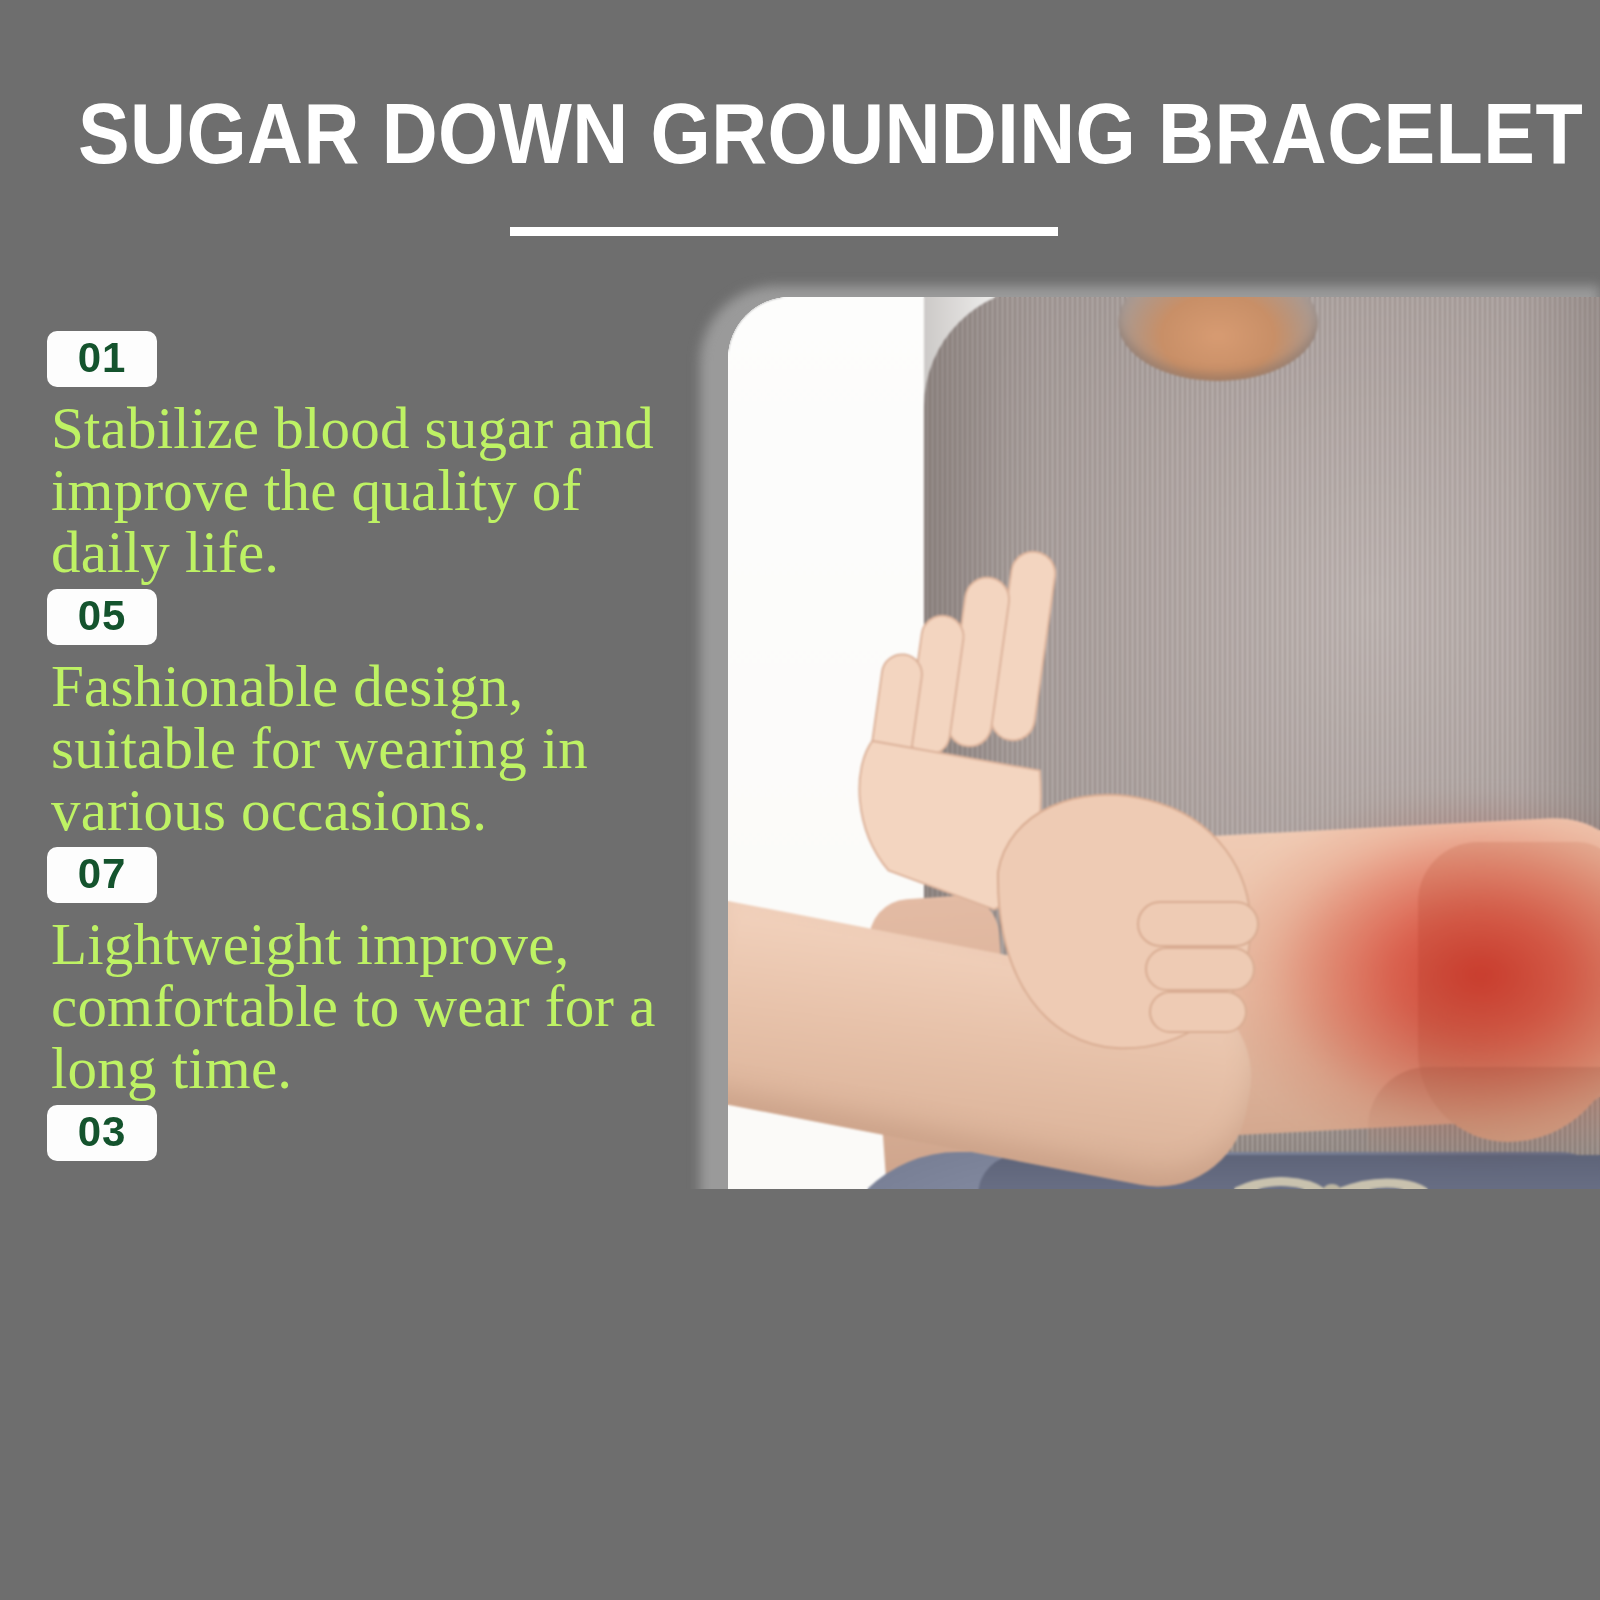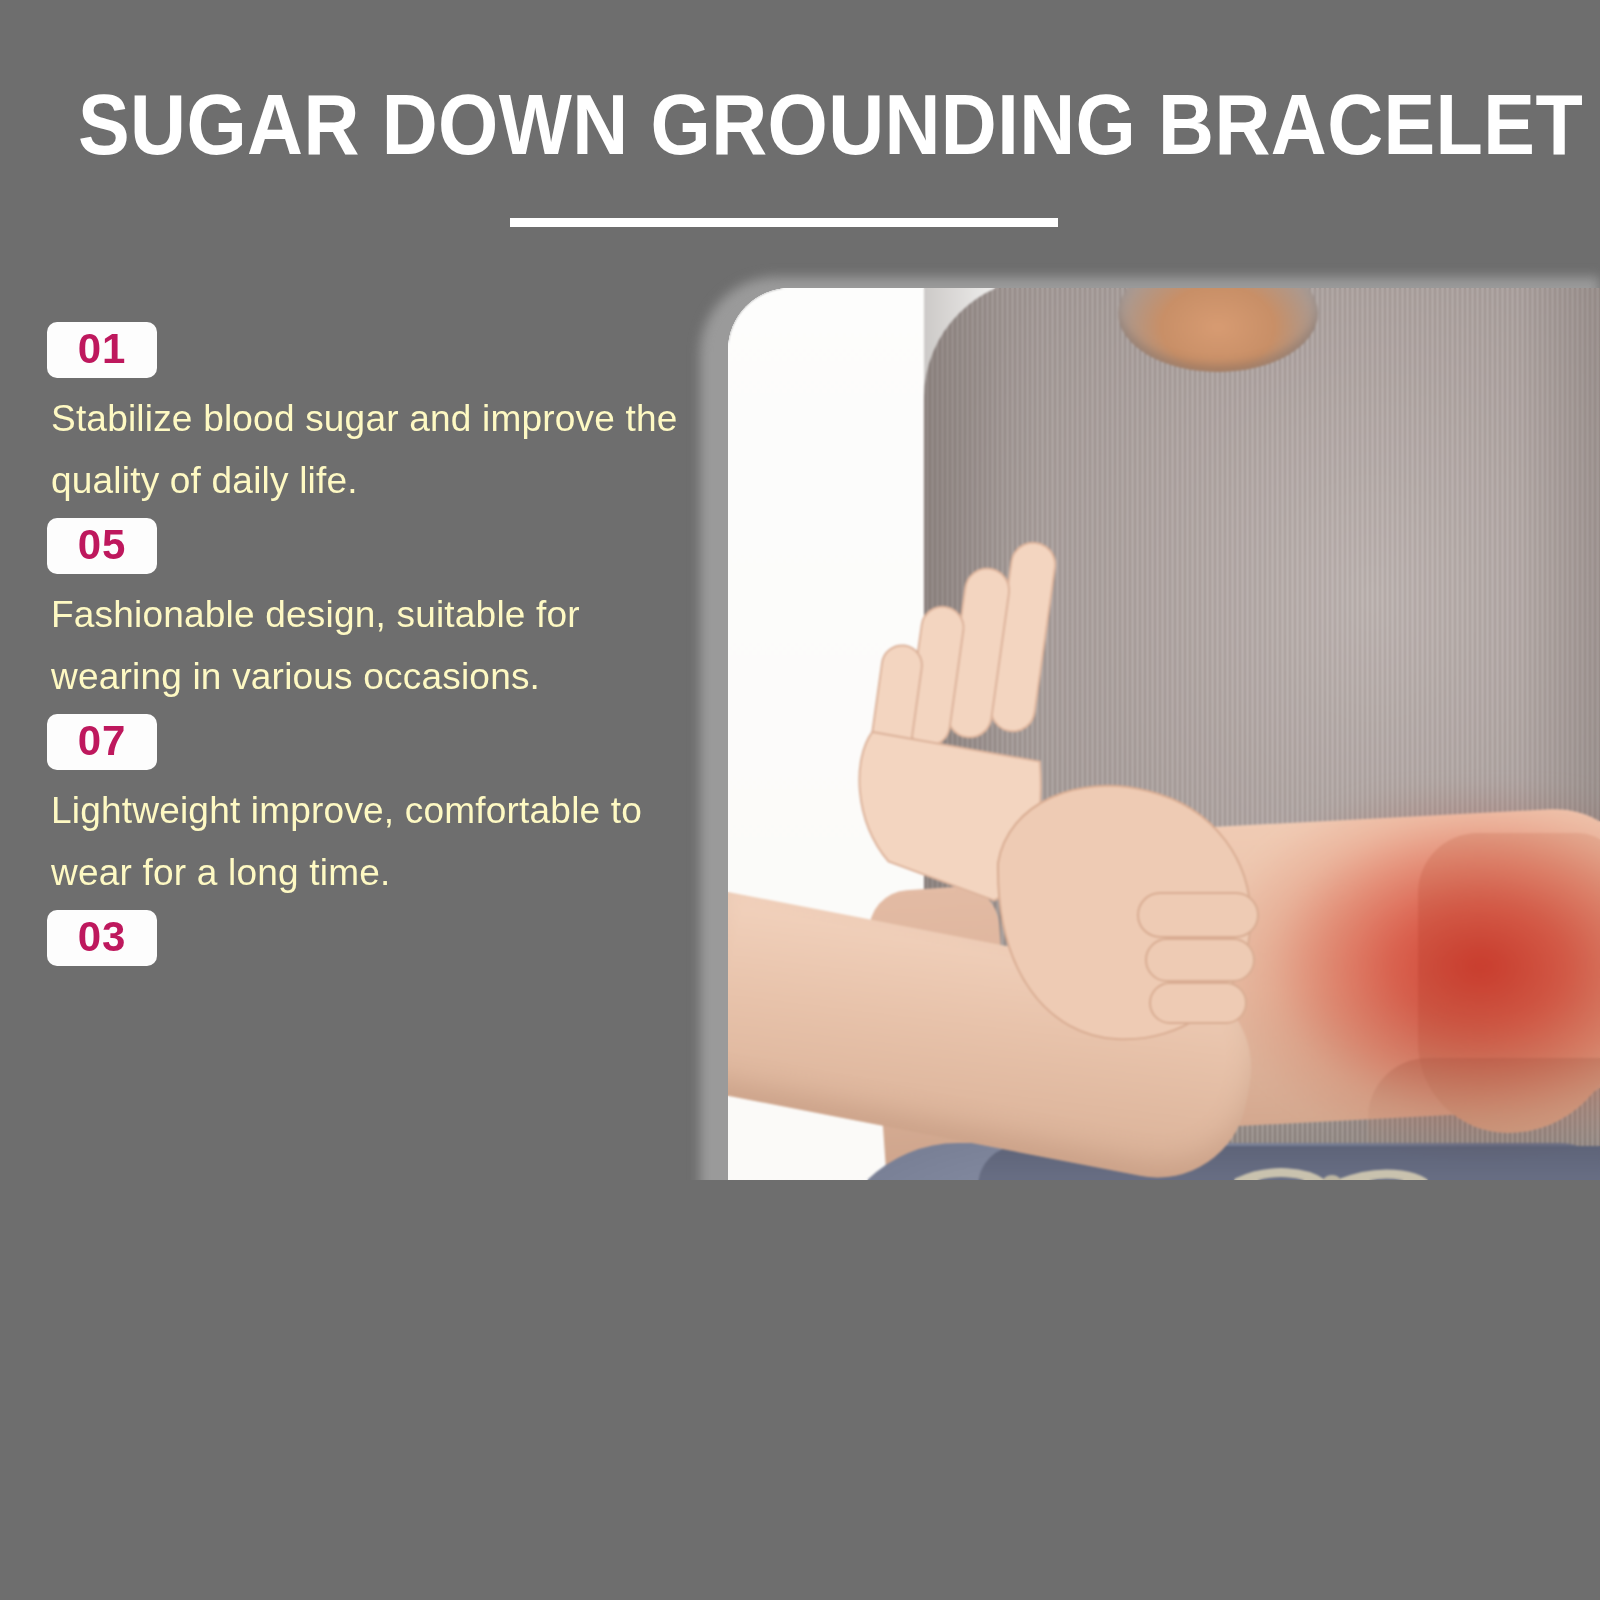--- a/index.html
+++ b/index.html
@@ -7,20 +7,21 @@
     padding: 0;
     background: #6e6e6e;
   }
   #canvas {
     position: relative;
     width: 1600px;
     height: 1180px;
     background: #6e6e6e;
     overflow: hidden;
     font-family: "Liberation Sans", sans-serif;
+    margin-top: 9px;
   }
 
   
   .page-title {
     position: absolute;
     left: 0;
     top: 74px;
     width: 1560px;
     text-align: center;
     color: #ffffff;
@@ -51,34 +52,34 @@
   }
   .feature {
     margin-bottom: 6px;
   }
   .badge {
     display: inline-block;
     min-width: 78px;
     padding: 7px 16px 9px 16px;
     background: #fdfdfd;
     border-radius: 10px;
-    color: #be185d;
+    color: #14532d;
     font-family: "Liberation Sans Narrow", "Liberation Sans", sans-serif;
     font-weight: 700;
     font-size: 42px;
     line-height: 40px;
     text-align: center;
     letter-spacing: 1px;
   }
   .feature-text {
     margin: 10px 0 0 4px;
-    color: #fef9c3;
-    font-family: Liberation Sans, sans-serif;
+    color: #bef264;
+    font-family: Liberation Serif, serif;
     font-weight: 300;
-    font-size: 37px;
+    font-size: 59px;
     line-height: 62px;
     letter-spacing: 0.2px;
   }
 
   
   .photo-shadow {
     position: absolute;
     left: 700px;
     top: 277px;
     width: 900px;

